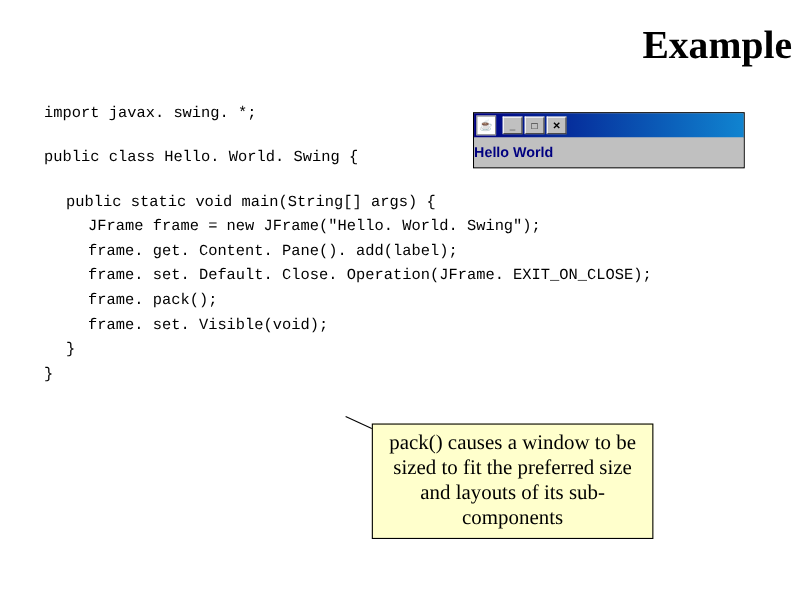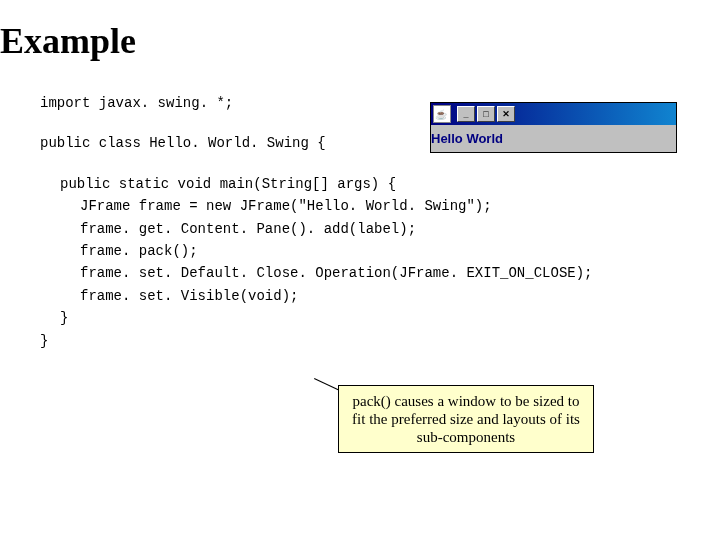--- a/index.html
+++ b/index.html
@@ -6,21 +6,21 @@
     margin: 0;
     padding: 0;
     width: 720px;
     height: 540px;
     background: #ffffff;
     font-family: "Times New Roman", serif;
     position: relative;
     overflow: hidden;
   }
   .title {
-    text-align: left;
+    text-align: right;
     font-size: 36px;
     font-weight: bold;
     margin-top: 20px;
     margin-bottom: 30px;
   }
   .code-area {
     margin-left: 40px;
     font-family: "Courier New", monospace;
     font-size: 14px;
     font-weight: normal;
@@ -86,21 +86,21 @@
   
   .note {
     position: absolute;
     top: 385px;
     left: 338px;
     width: 234px;
     background: #ffffcc;
     border: 1px solid #000;
     padding: 6px 10px;
     font-family: "Times New Roman", serif;
-    font-size: 15px;
+    font-size: 19px;
     text-align: center;
     line-height: 1.2;
   }
   .note-line {
     position: absolute;
     top: 378px;
     left: 314px;
     width: 30px;
     height: 1px;
     border-top: 1px solid #000;
@@ -114,22 +114,22 @@
 <div class="title">Example</div>
 
 <div class="code-area">
   <div class="code-line">import javax. swing. *;</div>
   <div class="spacer"></div>
   <div class="code-line">public class Hello. World. Swing {</div>
   <div class="spacer"></div>
   <div class="code-line i1">public static void main(String[] args) {</div>
   <div class="code-line i2">JFrame frame = new JFrame("Hello. World. Swing");</div>
   <div class="code-line i2">frame. get. Content. Pane(). add(label);</div>
+  <div class="code-line i2">frame. set. Default. Close. Operation(JFrame. EXIT_ON_CLOSE);</div>
   <div class="code-line i2">frame. pack();</div>
-  <div class="code-line i2">frame. set. Default. Close. Operation(JFrame. EXIT_ON_CLOSE);</div>
   <div class="code-line i2">frame. set. Visible(void);</div>
   <div class="code-line i1">}</div>
   <div class="code-line">}</div>
 </div>
 
 <div class="win98">
   <div class="win98-titlebar">
     <div class="win98-appicon">☕</div>
     <div class="win98-btn">_</div>
     <div class="win98-btn">□</div>

